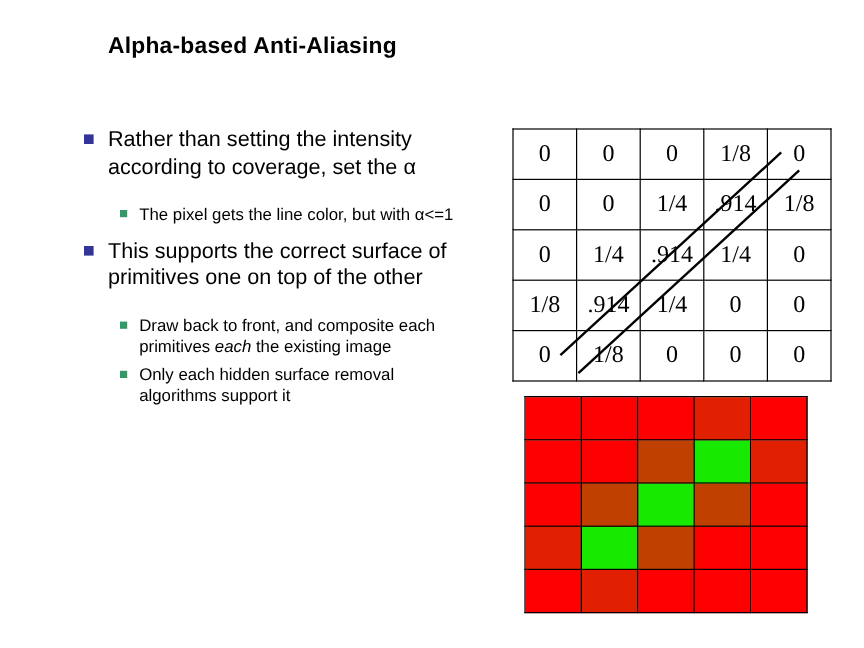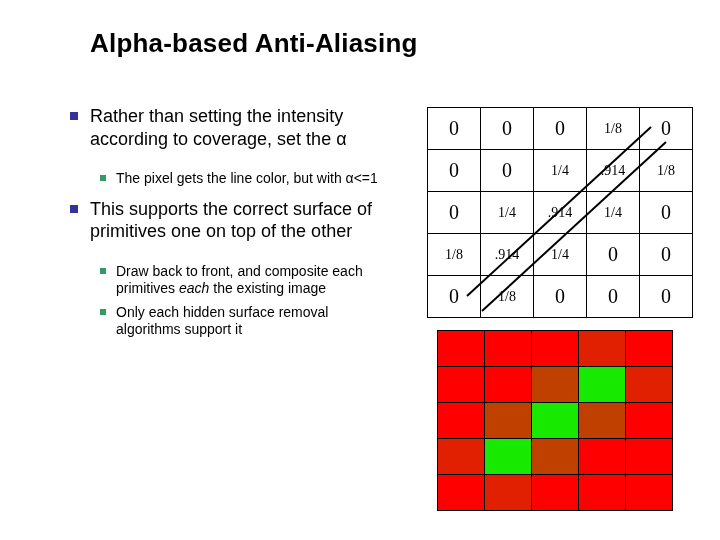--- a/index.html
+++ b/index.html
@@ -16,21 +16,21 @@
     position: relative;
     width: 720px;
     height: 540px;
     box-sizing: border-box;
   }
   .title {
     position: absolute;
     left: 90px;
     top: 28px;
     font-family: Arial, sans-serif;
-    font-size: 26px;
+    font-size: 19px;
     font-weight: bold;
     letter-spacing: 0.2px;
   }
   .body {
     position: absolute;
     left: 70px;
     top: 105px;
     width: 325px;
     font-size: 18px;
     line-height: 1.25;
@@ -84,21 +84,21 @@
     width: 52px;
     height: 41px;
     border: 1px solid #000;
     text-align: center;
     vertical-align: middle;
     font-family: "Times New Roman", serif;
     font-size: 20px;
     padding: 0;
     position: relative;
   }
-  .num-grid td.small { font-size: 14px; }
+  .num-grid td.small { font-size: 20px; }
 
   
   .col-grid {
     position: absolute;
     left: 437px;
     top: 330px;
     border-collapse: collapse;
   }
   .col-grid td {
     width: 46px;

